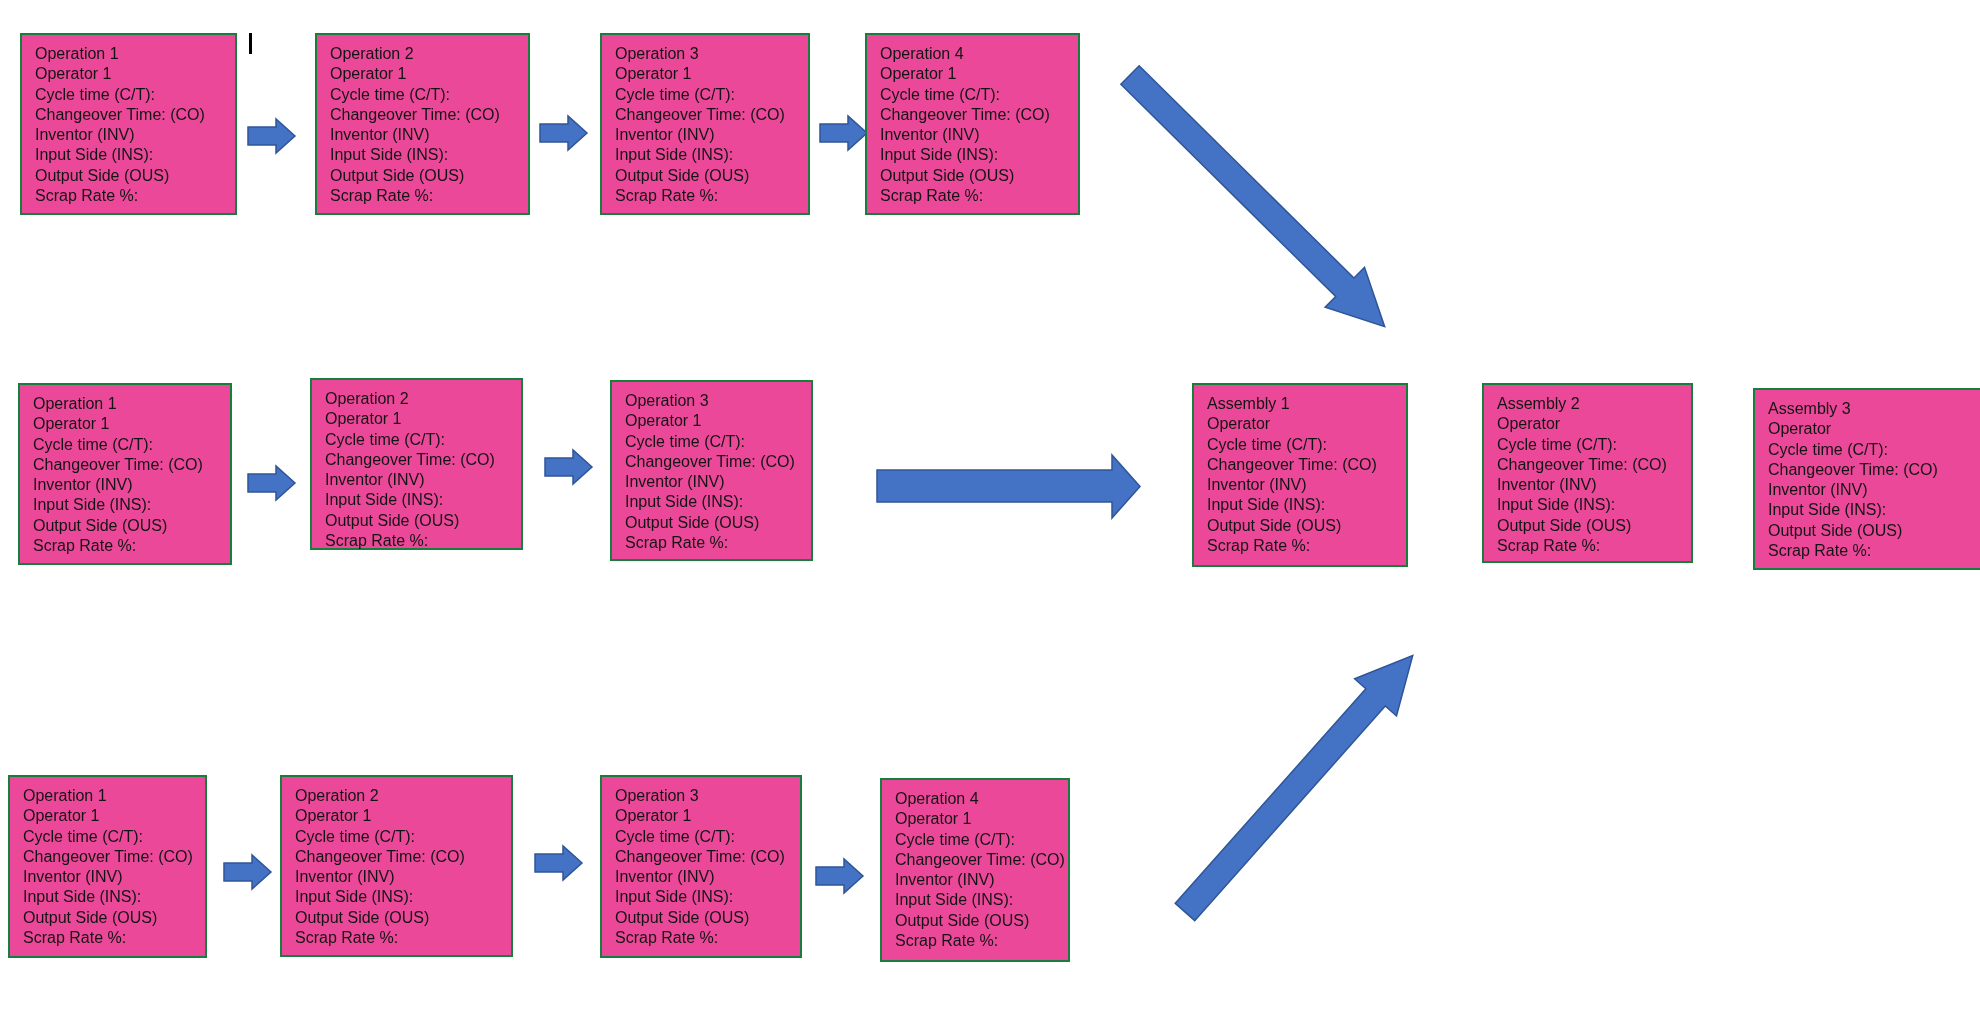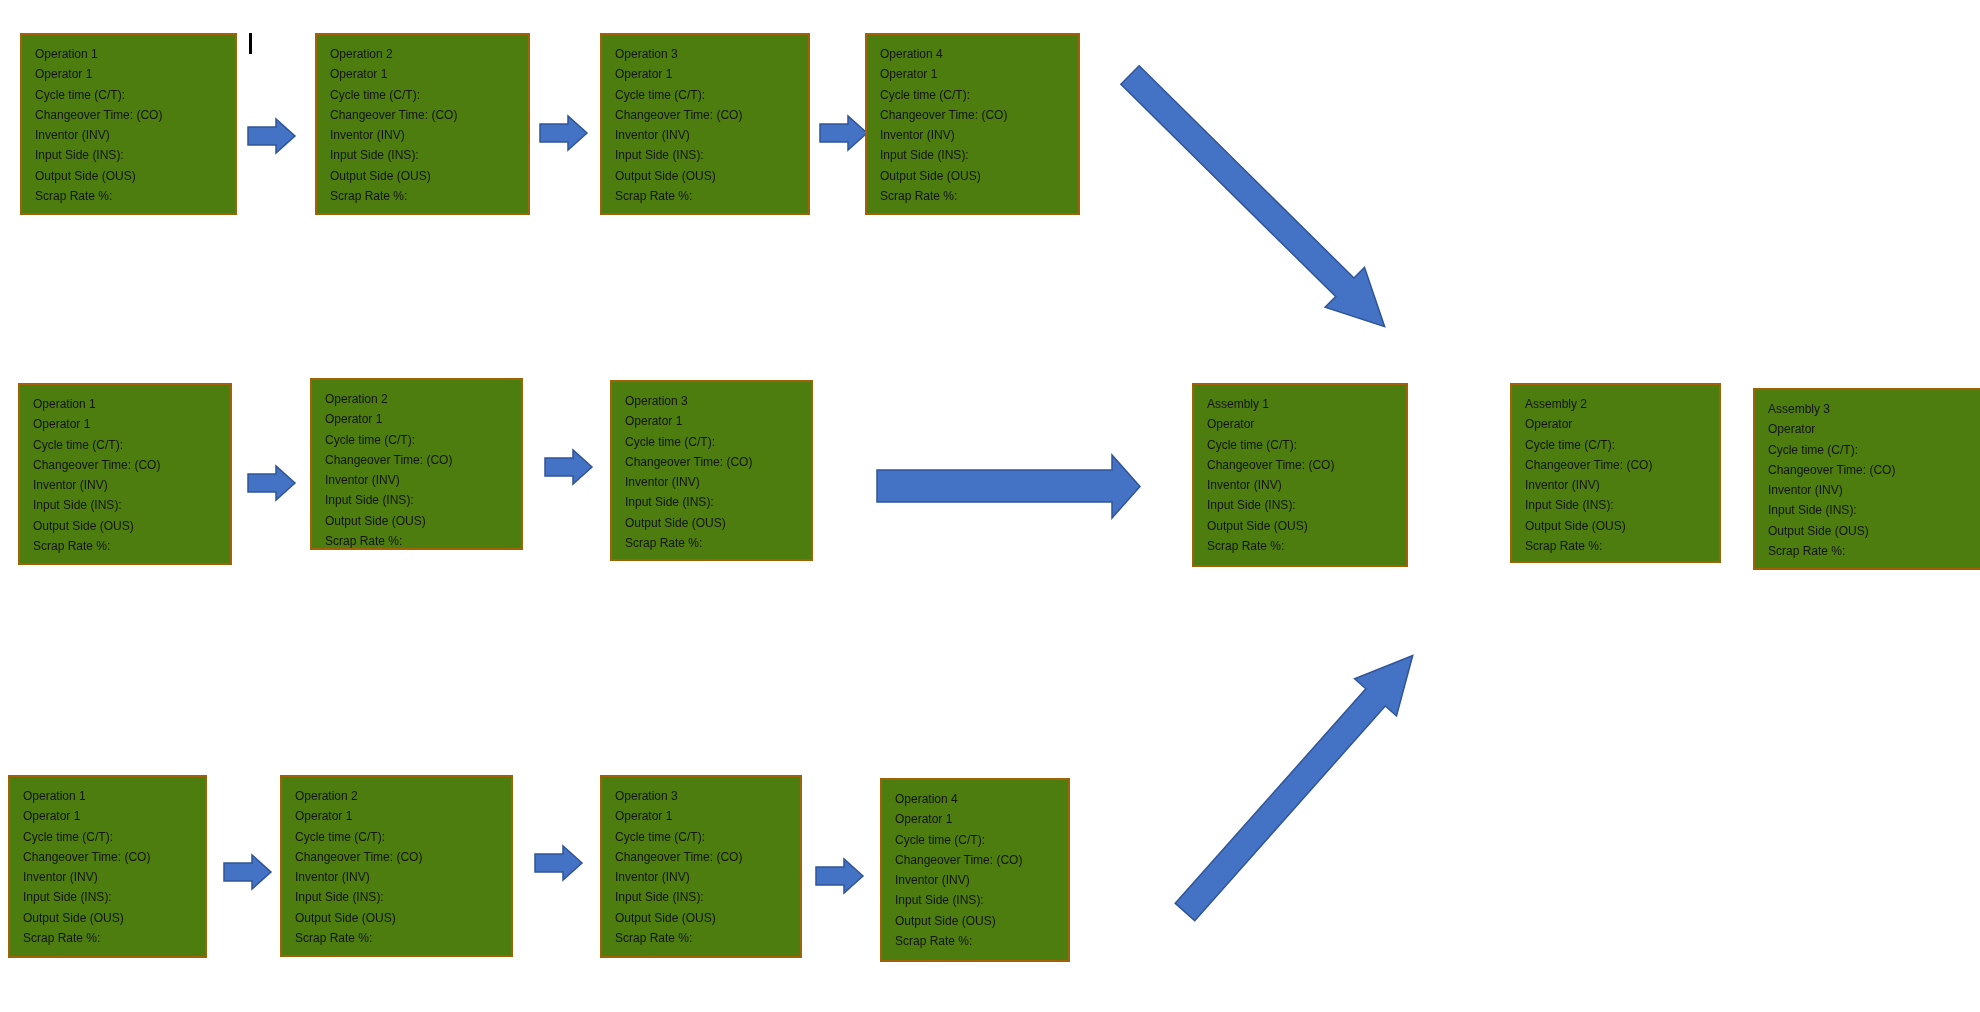--- a/index.html
+++ b/index.html
@@ -5,26 +5,26 @@
   html, body { margin: 0; padding: 0; background: #ffffff; }
   .canvas {
     position: relative;
     width: 1980px; height: 1012px;
     background: #ffffff;
     font-family: "Liberation Sans", sans-serif;
     overflow: hidden;
   }
   .pbox {
     position: absolute;
-    background: #4d7c0f;
-    border: 2px solid #a16207;
+    background: #ec4899;
+    border: 2px solid #15803d;
     box-sizing: border-box;
     padding: 9px 12px 0 13px;
     color: #141414;
-    font-size: 12px;
+    font-size: 16px;
     line-height: 20.3px;
     white-space: nowrap;
   }
   .box-line { height: 20.3px; }
   .arrow { position: absolute; }
   .arrow svg { display: block; overflow: visible; }
   .arrow-shape { fill: #4472c4; stroke: #2f5597; stroke-width: 1.5; stroke-linejoin: miter; }
   .caret {
     position: absolute;
     left: 249px; top: 33px;
@@ -153,21 +153,21 @@
   <div class="pbox" style="left:1192px; top:383px; width:216px; height:184px;">
       <div class="box-line">Assembly 1</div>
       <div class="box-line">Operator</div>
       <div class="box-line">Cycle time (C/T):</div>
       <div class="box-line">Changeover Time: (CO)</div>
       <div class="box-line">Inventor (INV)</div>
       <div class="box-line">Input Side (INS):</div>
       <div class="box-line">Output Side (OUS)</div>
       <div class="box-line">Scrap Rate %:</div>
     </div>
-  <div class="pbox" style="left:1482px; top:383px; width:211px; height:180px;margin-left:28px;">
+  <div class="pbox" style="left:1482px; top:383px; width:211px; height:180px;">
       <div class="box-line">Assembly 2</div>
       <div class="box-line">Operator</div>
       <div class="box-line">Cycle time (C/T):</div>
       <div class="box-line">Changeover Time: (CO)</div>
       <div class="box-line">Inventor (INV)</div>
       <div class="box-line">Input Side (INS):</div>
       <div class="box-line">Output Side (OUS)</div>
       <div class="box-line">Scrap Rate %:</div>
     </div>
   <div class="pbox" style="left:1753px; top:388px; width:242px; height:182px;">

